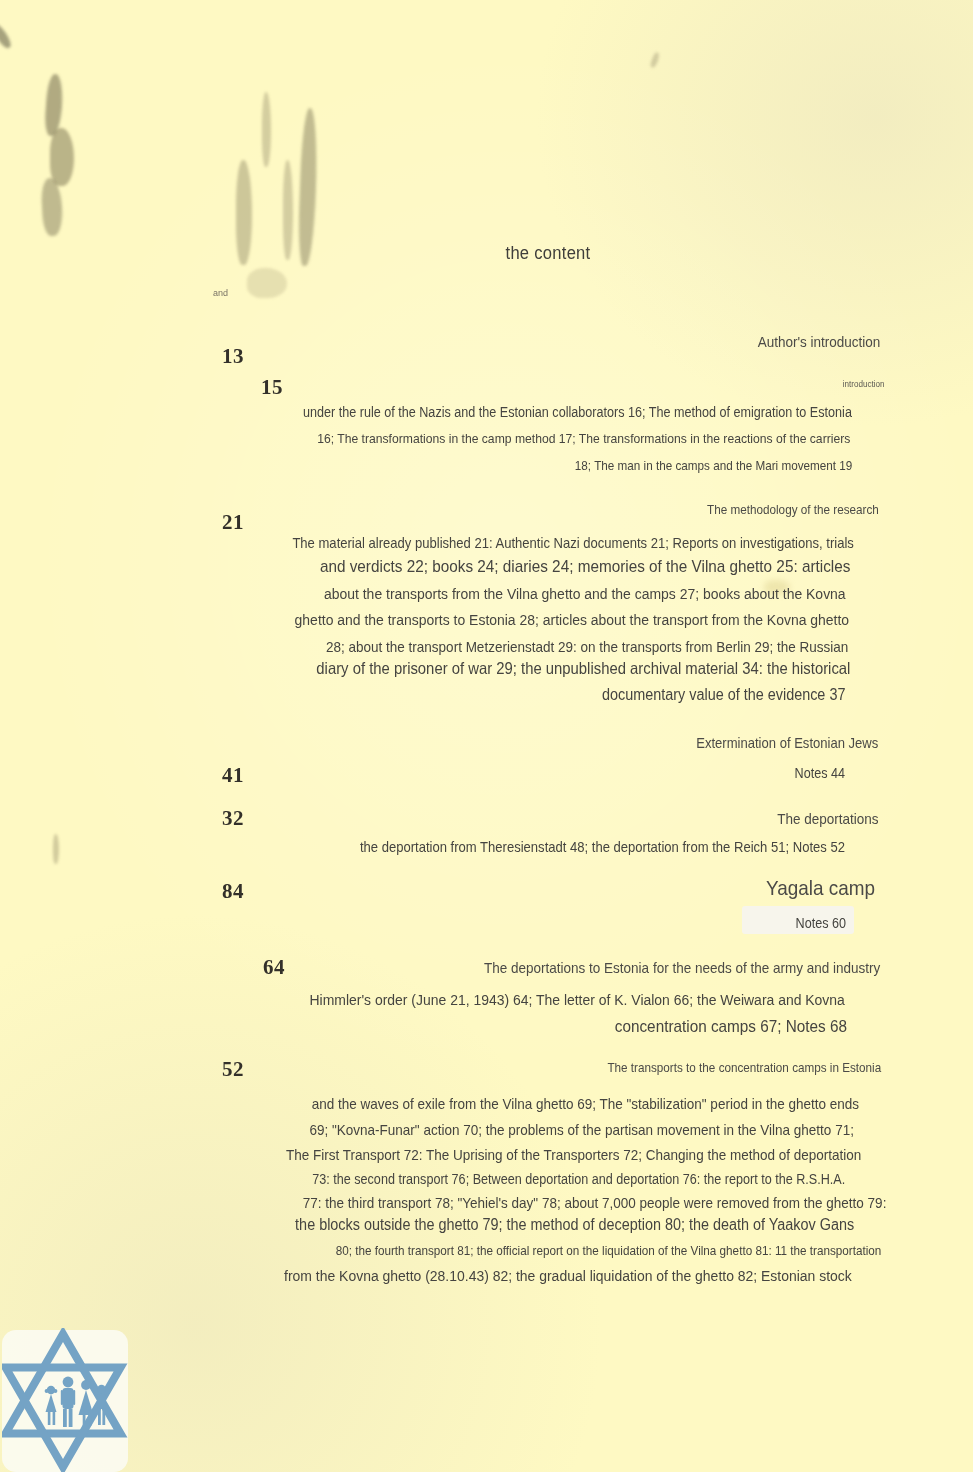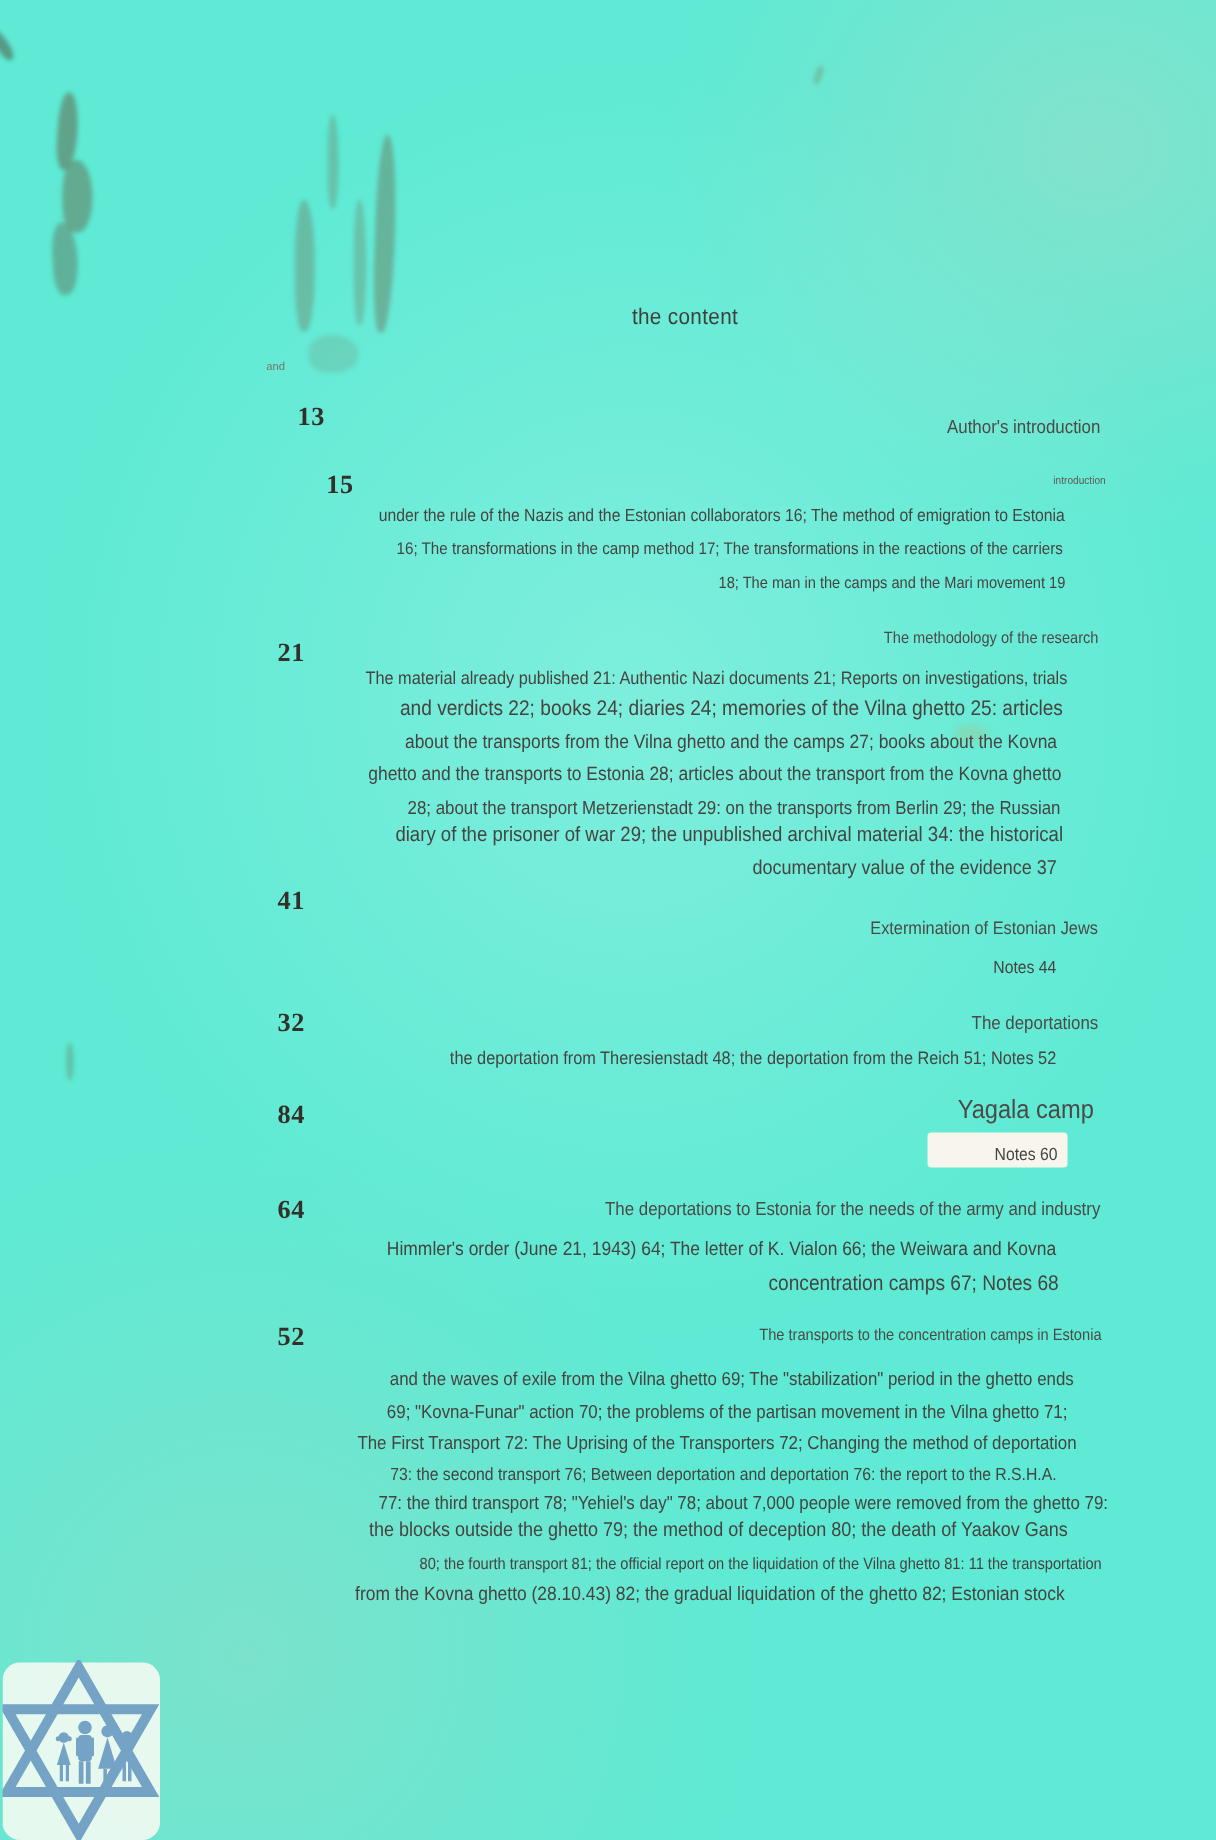--- a/index.html
+++ b/index.html
@@ -1,17 +1,17 @@
 <!DOCTYPE html>
 <html><head>
 <meta charset="utf-8">
 <style>
   html,body{margin:0;padding:0;}
   body{width:973px;height:1472px;overflow:hidden;font-family:"Liberation Sans",sans-serif;}
-  .page{position:relative;width:973px;height:1472px;background:#5eead4;overflow:hidden;}
+  .page{position:relative;width:973px;height:1472px;background:#fef9c3;overflow:hidden;}
   .page::before{content:"";position:absolute;inset:0;pointer-events:none;
     background:
       radial-gradient(ellipse 70% 50% at 52% 38%, rgba(255,255,255,0.20), rgba(255,255,255,0) 70%),
       radial-gradient(ellipse 60% 40% at 20% 90%, rgba(210,203,178,0.25), rgba(210,203,178,0) 70%),
       radial-gradient(ellipse 50% 30% at 90% 8%, rgba(216,209,186,0.30), rgba(216,209,186,0) 70%);}
   .txt{position:absolute;white-space:nowrap;line-height:1.15;color:#454440;transform:scaleX(.9);}
   .r{text-align:right;transform-origin:100% 50%;}
   .title{position:absolute;left:440px;top:243px;width:216px;text-align:center;font-size:18px;
     color:#3f3e3b;letter-spacing:.3px;transform:scaleX(.92);}
   .stray{position:absolute;left:213px;top:288px;font-size:9px;color:#7a7466;}
@@ -36,53 +36,53 @@
   <div class="smudge" style="left:300px;top:108px;width:16px;height:158px;background:rgba(105,97,68,.4);transform:rotate(2deg);"></div>
   <div class="smudge" style="left:247px;top:268px;width:40px;height:30px;background:rgba(120,110,80,.18);"></div>
   <div class="smudge" style="left:-4px;top:20px;width:10px;height:30px;background:rgba(80,75,55,.5);transform:rotate(-35deg);"></div>
   <div class="smudge" style="left:53px;top:834px;width:6px;height:30px;background:rgba(110,100,70,.3);"></div>
   <div class="smudge" style="left:764px;top:580px;width:26px;height:14px;background:rgba(190,170,90,.25);filter:blur(3px);"></div>
   <div class="smudge" style="left:652px;top:52px;width:6px;height:16px;background:rgba(120,110,80,.3);transform:rotate(20deg);"></div>
 
   <div class="title">the content</div>
   <div class="stray">and</div>
 
-  <div class="pnum" style="top:323px;margin-left:16px;">13</div>
+  <div class="pnum" style="top:346px;">13</div>
   <div class="txt r hd" style="top:333px;right:93px;font-size:15px;">Author's introduction</div>
 
   <div class="pnum" style="top:377px;margin-left:39px;">15</div>
   <div class="txt r hd" style="top:379px;right:88px;font-size:9px;color:#5c5a53;">introduction</div>
   <div class="txt r" style="top:404px;right:121px;font-size:14px;">under the rule of the Nazis and the Estonian collaborators 16; The method of emigration to Estonia</div>
   <div class="txt r" style="top:431px;right:123px;font-size:13.5px;">16; The transformations in the camp method 17; The transformations in the reactions of the carriers</div>
   <div class="txt r" style="top:459px;right:121px;font-size:13px;">18; The man in the camps and the Mari movement 19</div>
 
   <div class="pnum" style="top:512px;">21</div>
   <div class="txt r hd" style="top:503px;right:94px;font-size:13px;">The methodology of the research</div>
   <div class="txt r" style="top:535px;right:119px;font-size:14.5px;">The material already published 21: Authentic Nazi documents 21; Reports on investigations, trials</div>
   <div class="txt r" style="top:557px;right:123px;font-size:17px;">and verdicts 22; books 24; diaries 24; memories of the Vilna ghetto 25: articles</div>
   <div class="txt r" style="top:585px;right:127px;font-size:15.5px;">about the transports from the Vilna ghetto and the camps 27; books about the Kovna</div>
   <div class="txt r" style="top:611px;right:124px;font-size:15.5px;">ghetto and the transports to Estonia 28; articles about the transport from the Kovna ghetto</div>
   <div class="txt r" style="top:638px;right:125px;font-size:15px;">28; about the transport Metzerienstadt 29: on the transports from Berlin 29; the Russian</div>
   <div class="txt r" style="top:659px;right:123px;font-size:16.5px;">diary of the prisoner of war 29; the unpublished archival material 34: the historical</div>
   <div class="txt r" style="top:686px;right:128px;font-size:16px;">documentary value of the evidence 37</div>
 
-  <div class="pnum" style="top:710px;">41</div>
+  <div class="pnum" style="top:765px;">41</div>
   <div class="txt r hd" style="top:735px;right:95px;font-size:14.5px;">Extermination of Estonian Jews</div>
   <div class="txt r" style="top:765px;right:128px;font-size:14px;">Notes 44</div>
 
   <div class="pnum" style="top:808px;">32</div>
   <div class="txt r hd" style="top:810px;right:94px;font-size:15px;">The deportations</div>
   <div class="txt r" style="top:839px;right:128px;font-size:14.5px;">the deportation from Theresienstadt 48; the deportation from the Reich 51; Notes 52</div>
 
   <div class="pnum" style="top:881px;">84</div>
   <div class="txt r hd" style="top:876px;right:98px;font-size:21px;">Yagala camp</div>
   <div class="hl" style="left:742px;top:906px;width:112px;height:28px;"></div>
   <div class="txt r" style="top:915px;right:127px;font-size:14px;">Notes 60</div>
 
-  <div class="pnum" style="top:957px;">64</div>
+  <div class="pnum" style="top:957px;margin-left:41px;">64</div>
   <div class="txt r hd" style="top:959px;right:93px;font-size:15px;">The deportations to Estonia for the needs of the army and industry</div>
   <div class="txt r" style="top:991px;right:128px;font-size:15.5px;">Himmler's order (June 21, 1943) 64; The letter of K. Vialon 66; the Weiwara and Kovna</div>
   <div class="txt r" style="top:1017px;right:126px;font-size:17px;">concentration camps 67; Notes 68</div>
 
   <div class="pnum" style="top:1059px;">52</div>
   <div class="txt r hd" style="top:1061px;right:92px;font-size:13px;">The transports to the concentration camps in Estonia</div>
   <div class="txt r" style="top:1095px;right:114px;font-size:15px;">and the waves of exile from the Vilna ghetto 69; The "stabilization" period in the ghetto ends</div>
   <div class="txt r" style="top:1121px;right:119px;font-size:15px;">69; "Kovna-Funar" action 70; the problems of the partisan movement in the Vilna ghetto 71;</div>
   <div class="txt r" style="top:1146px;right:112px;font-size:15px;">The First Transport 72: The Uprising of the Transporters 72; Changing the method of deportation</div>
   <div class="txt r" style="top:1171px;right:128px;font-size:14px;">73: the second transport 76; Between deportation and deportation 76: the report to the R.S.H.A.</div>

